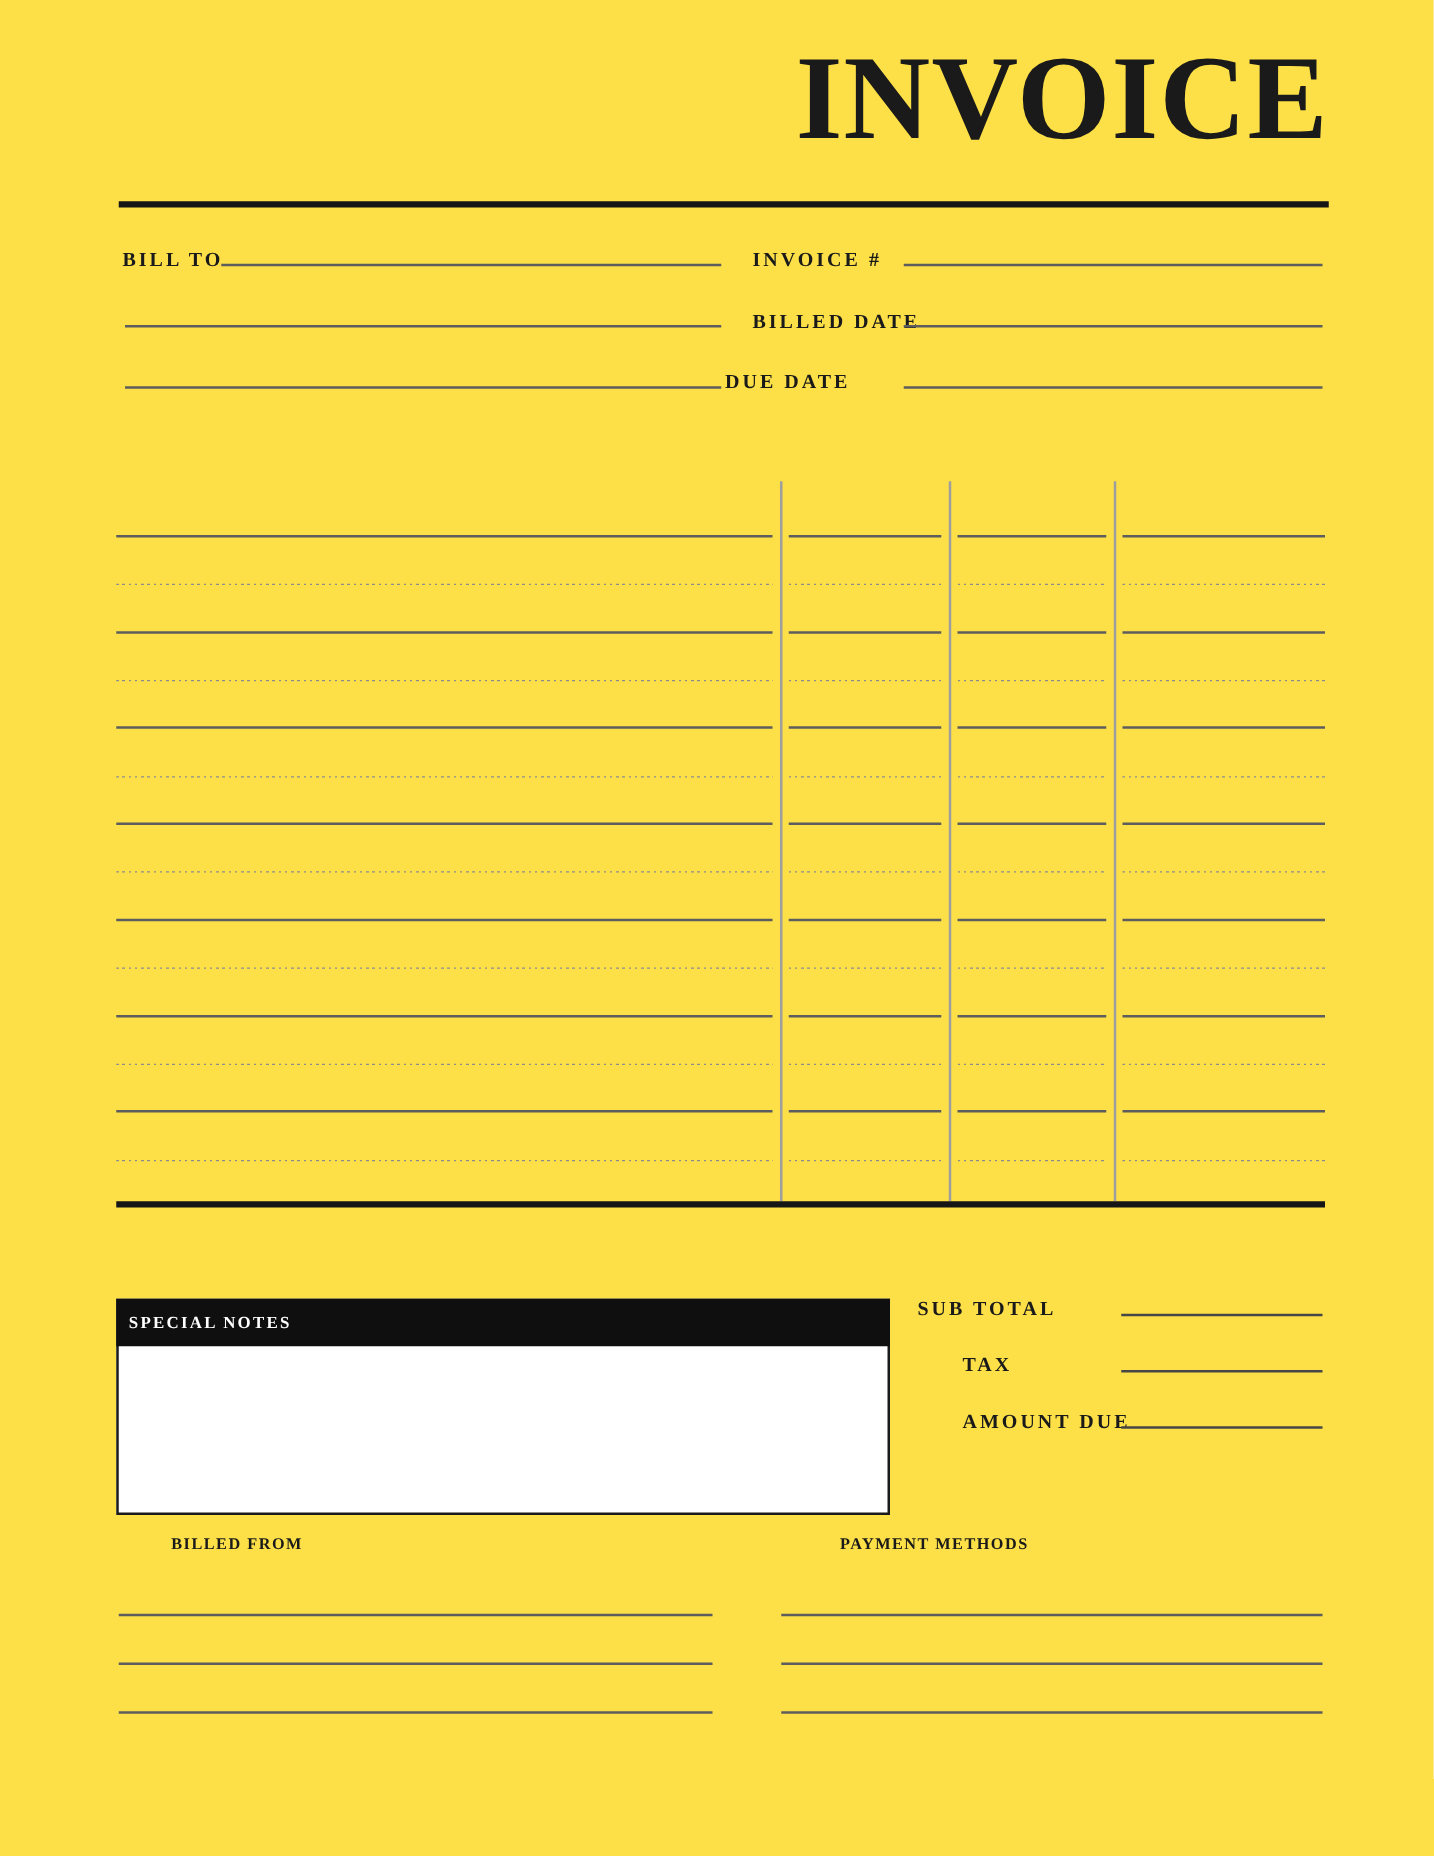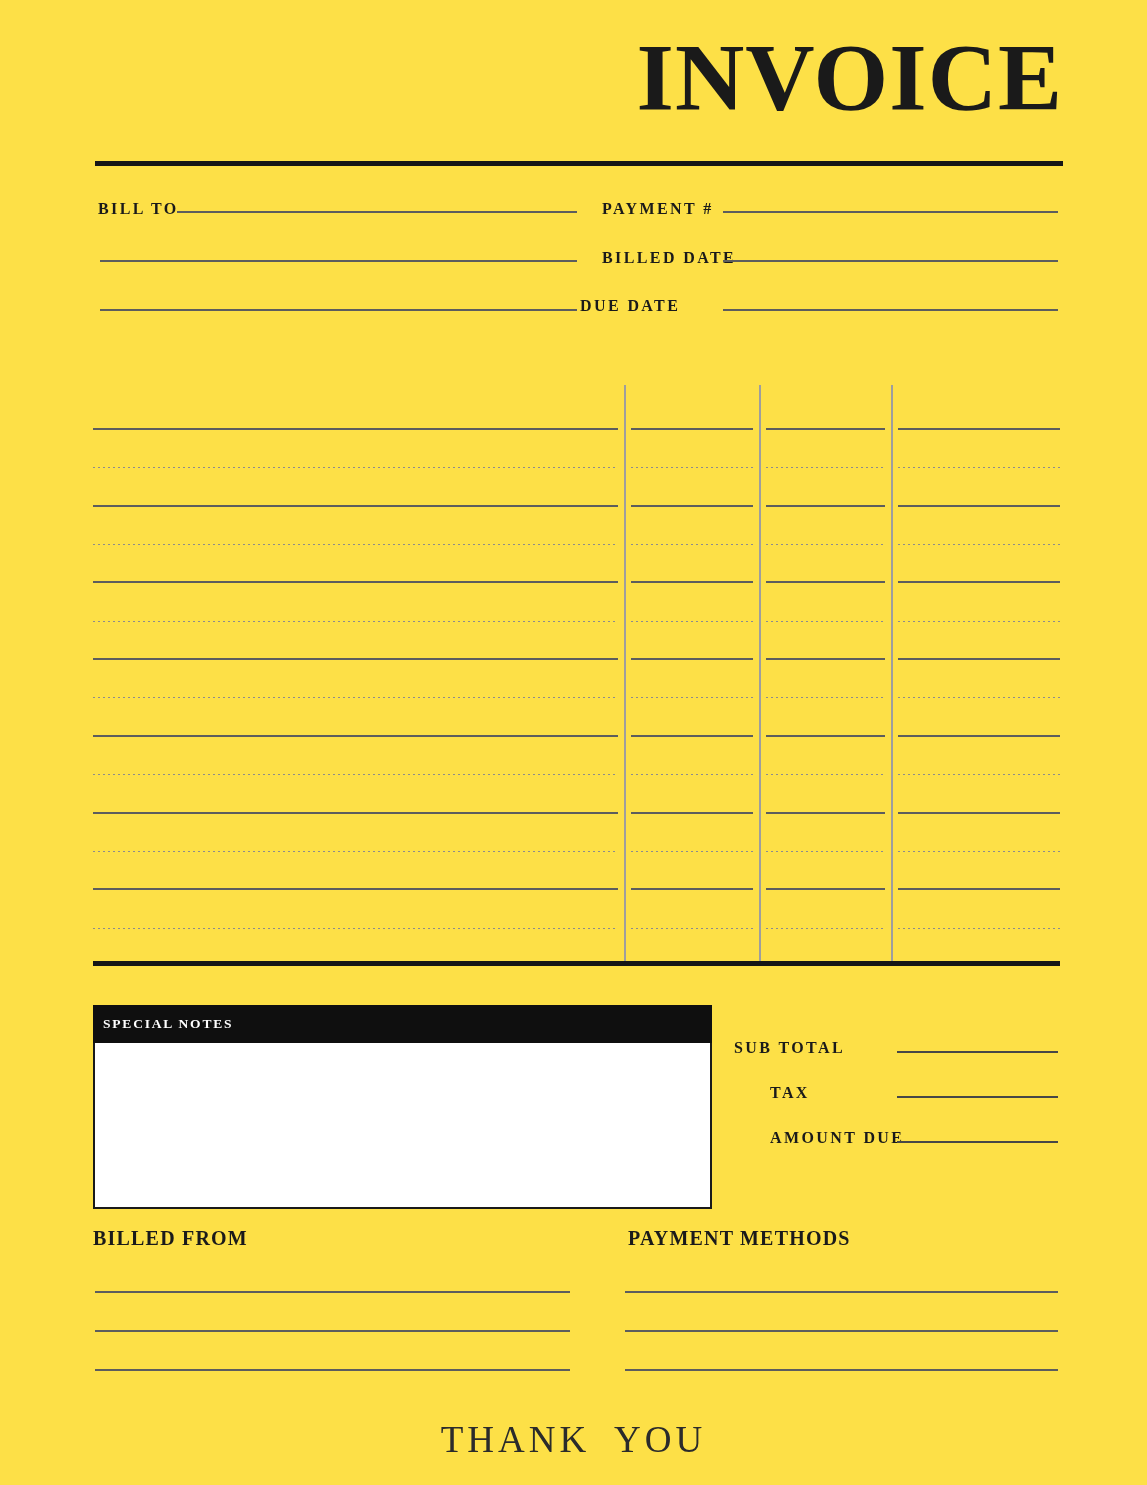--- a/index.html
+++ b/index.html
@@ -46,36 +46,36 @@
   .row-line .seg { position:absolute; top:0; }
   .seg.solid { height:2px; background:var(--line); }
   .seg.dashed {
     height:1px; top:1px;
     background-image:repeating-linear-gradient(to right, var(--dash) 0 2px, transparent 2px 5px);
   }
   .rule-bottom { position:absolute; left:93px; top:961px; width:967px; height:5px; background:var(--rule); }
 
   
   .notes-box {
-    position:absolute; left:93px; top:1005px; width:619px; height:204px;
+    position:absolute; left:93px; top:1039px; width:619px; height:173px;
     border:2px solid var(--ink); box-sizing:border-box; background:#fff;
   }
   .notes-head {
     position:absolute; left:-2px; top:-2px; width:619px; height:38px;
     background:var(--bar-bg);
   }
   .notes-head .nh-label {
     position:absolute; left:10px; top:0; line-height:38px; color:var(--bar-text);
     font-size:13.5px; font-weight:bold; letter-spacing:1.8px;
   }
 
   
   .sec-lbl {
-    position:absolute; font-size:20px; font-weight:bold; letter-spacing:1.2px;
-    color:var(--ink); white-space:nowrap;
+    position:absolute; font-size:13px; font-weight:bold; letter-spacing:1.2px;
+    color:var(--ink); white-space:nowrap;margin-left:44px;
   }
 
   
   .thank-you {
     position:absolute; left:0; top:1418px; width:100%; text-align:center;
     font-size:37px; font-weight:400; letter-spacing:4px; word-spacing:12px;
     color:#2b2b2b;
   }
 </style>
 </head>
@@ -84,21 +84,21 @@
 <div class="page" style="--ink: #1a1a1a; --bar-bg: #0f0f0f; --bar-text: #ffffff; --rule: #161616; --line: #5d5d5d; --dash: #8c8c8c; --divider: #9e9e9e;">
 
   <div class="title">INVOICE</div>
   <div class="rule-top"></div>
 
   <div class="lbl" style="left:98px; top:200px;">BILL TO</div>
   <div class="fl" style="left:177px; top:211px; width:400px;"></div>
   <div class="fl" style="left:100px; top:260px; width:477px;"></div>
   <div class="fl" style="left:100px; top:309px; width:477px;"></div>
 
-  <div class="lbl" style="left:602px; top:200px;">PAYMENT #</div>
+  <div class="lbl" style="left:602px; top:200px;">INVOICE #</div>
   <div class="fl" style="left:723px; top:211px; width:335px;"></div>
 
   <div class="lbl" style="left:602px; top:249px;">BILLED DATE</div>
   <div class="fl" style="left:723px; top:260px; width:335px;"></div>
 
   <div class="lbl" style="left:580px; top:297px;">DUE DATE</div>
   <div class="fl" style="left:723px; top:309px; width:335px;"></div>
 
   <div class="vdiv d1"></div>
   <div class="vdiv d2"></div>
@@ -210,15 +210,14 @@
   <div class="sec-lbl" style="left:628px; top:1227px;">PAYMENT METHODS</div>
 
   <div class="fl" style="left:95px; top:1291px; width:475px;"></div>
   <div class="fl" style="left:95px; top:1330px; width:475px;"></div>
   <div class="fl" style="left:95px; top:1369px; width:475px;"></div>
 
   <div class="fl" style="left:625px; top:1291px; width:433px;"></div>
   <div class="fl" style="left:625px; top:1330px; width:433px;"></div>
   <div class="fl" style="left:625px; top:1369px; width:433px;"></div>
 
-  <div class="thank-you">THANK YOU</div>
 
 </div>
 
 </body></html>

